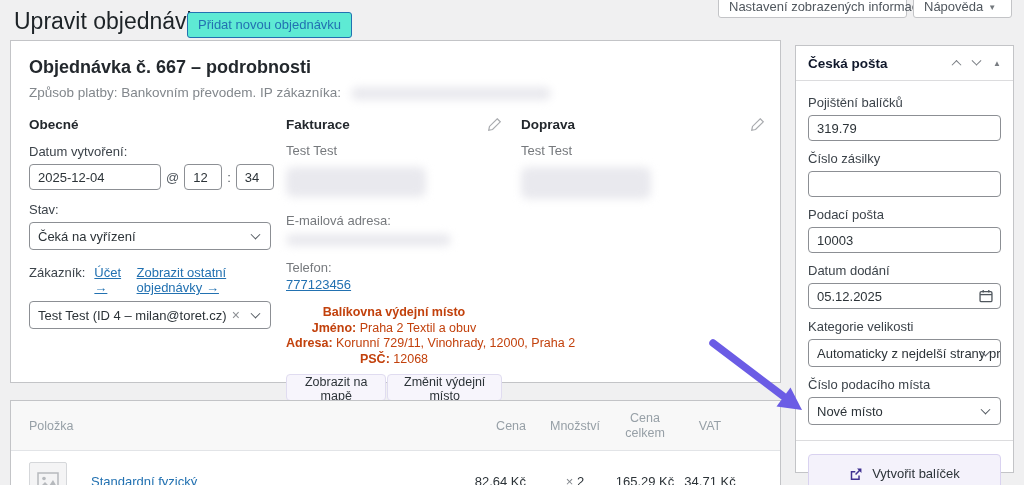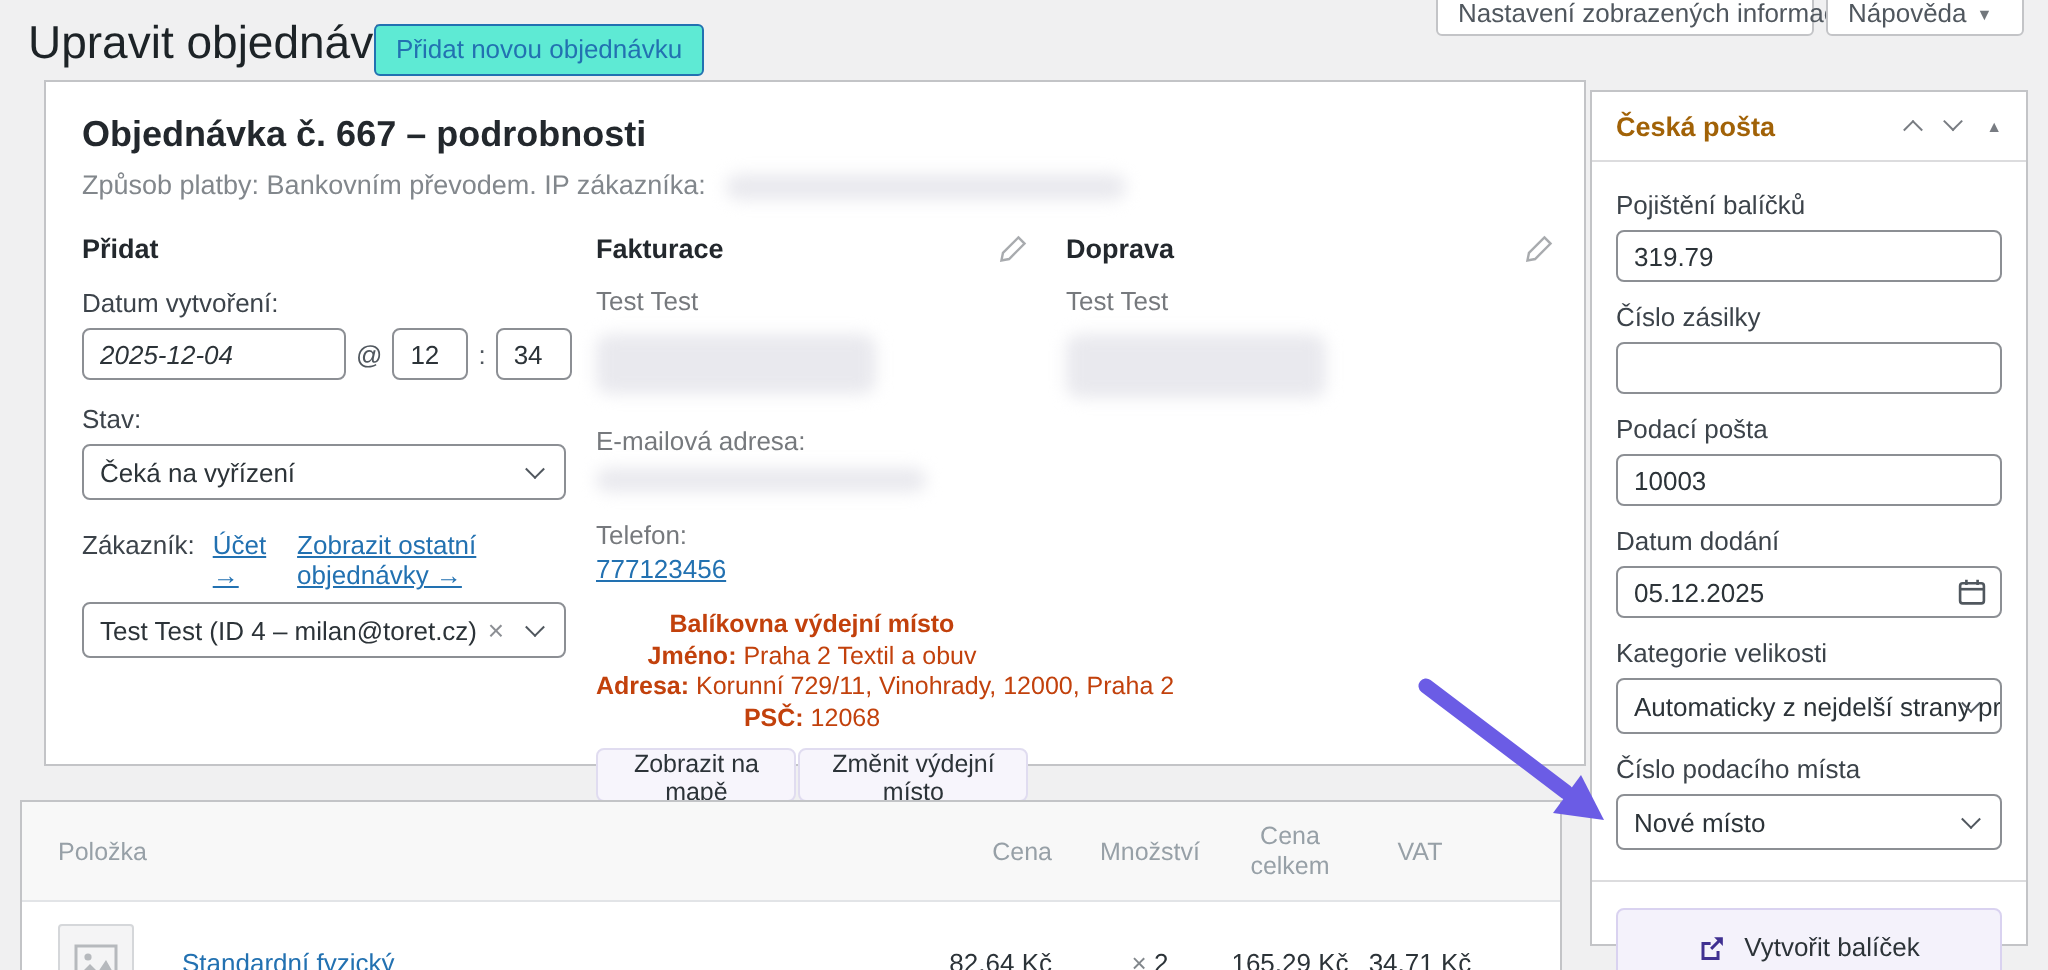--- a/index.html
+++ b/index.html
@@ -16,41 +16,41 @@
                    border-radius: 3px; color: #2271b1; font-size: 13px; line-height: 24px;
                    cursor: pointer; }
   .screen-tab { position: absolute; top: -10px; height: 28px; background: #fff;
                 border: 1px solid #c3c4c7; border-radius: 0 0 3px 3px; color: #50575e;
                 font-size: 13px; padding: 8px 10px 0 10px; cursor: pointer; white-space: nowrap; }
   .screen-tab .arrow { font-size: 8px; color: #72777c; margin-left: 5px; vertical-align: 1px; }
   .tab-settings { left: 718px; width: 189px; }
   .tab-help { left: 913px; width: 99px; }
 
   
-  .order-panel { left: 22px; top: 40px; width: 771px; height: 343px; }
+  .order-panel { left: 10px; top: 40px; width: 771px; height: 343px; }
   .order-head { position: absolute; left: 18px; top: 16px; font-size: 18px;
                 font-weight: 600; color: #23282d; }
   .order-sub { position: absolute; left: 18px; top: 44px; color: #82878c; font-size: 13.5px; }
   .blur-blob { display: inline-block; background: #e9e9ee; filter: blur(4px);
                border-radius: 7px; vertical-align: middle; }
 
   .col { position: absolute; top: 76px; }
   .col-general { left: 18px; width: 242px; }
   .col-billing { left: 275px; width: 216px; }
   .col-shipping { left: 510px; width: 244px; }
   .col-title-row { display: flex; justify-content: space-between; align-items: center; }
   .col-title { font-weight: 600; font-size: 13.5px; color: #23282d; }
   .pencil { width: 15px; height: 15px; cursor: pointer; opacity: .75; }
 
   .fld-label { color: #3c434a; margin: 12px 0 5px; }
   .txt { height: 26px; border: 1px solid #8c8f94; border-radius: 4px; padding: 0 8px;
          font-size: 13px; font-family: "Liberation Sans", sans-serif; color: #2c3338;
          background: #fff; width: 100%; }
   .date-row { display: flex; align-items: center; gap: 5px; }
-  .date-row .d { width: 132px; font-style: italic; } .date-row .t { width: 38px; }
+  .date-row .d { width: 132px; } .date-row .t { width: 38px; }
   .date-sep { color: #50575e; }
 
   .selectbox { position: relative; height: 28px; border: 1px solid #8c8f94; border-radius: 4px;
                background: #fff; display: flex; align-items: center; padding: 0 26px 0 8px;
                color: #2c3338; cursor: pointer; white-space: nowrap; overflow: hidden; }
   .chev { position: absolute; right: 11px; top: 50%; width: 7px; height: 7px;
           border-right: 1.8px solid #50575e; border-bottom: 1.8px solid #50575e;
           transform: translateY(-70%) rotate(45deg); }
   .clear-x { position: absolute; right: 30px; color: #8c8f94; font-size: 14px; cursor: pointer; }
 
@@ -80,21 +80,21 @@
   .wrapcell { display: inline-block; width: 48px; line-height: 15px; }
   .thumb { width: 38px; height: 38px; background: #f4f4f5; border: 1px solid #d5d7da;
            border-radius: 2px; display: flex; align-items: center; justify-content: center; }
   .item-link { color: #2271b1; text-decoration: underline; margin-left: 24px; cursor: pointer; }
   .qty-x { color: #82878c; }
 
   
   .cp-panel { left: 795px; top: 45px; width: 219px; height: 428px; }
   .cp-head { display: flex; align-items: center; height: 35px; padding: 0 12px;
              border-bottom: 1px solid #dcdcde; }
-  .cp-title { font-weight: 600; font-size: 13.5px; color: #a16207; flex: 1; }
+  .cp-title { font-weight: 600; font-size: 13.5px; color: #0f172a; flex: 1; }
   .cp-icons { display: flex; align-items: center; gap: 13px; }
   .hchev { width: 7px; height: 7px; border-right: 1.8px solid #787c82;
            border-bottom: 1.8px solid #787c82; cursor: pointer; }
   .hchev.up { transform: rotate(-135deg) translate(-1px,-1px); }
   .hchev.down { transform: rotate(45deg) translate(-2px,-2px); }
   .tri { font-size: 8px; color: #787c82; cursor: pointer; }
   .cp-body { padding: 4px 12px 12px; }
   .cp-body .fld-label { margin: 10px 0 5px; }
   .date-wrap { position: relative; }
   .date-wrap .txt { padding-right: 12px; }
@@ -119,21 +119,21 @@
   <div class="screen-tab tab-help"><span>Nápověda</span><span class="arrow">▼</span></div>
 
   <div class="panel order-panel">
     <h2 class="order-head">Objednávka č. 667 – podrobnosti</h2>
     <div class="order-sub">
       <span>Způsob platby: Bankovním převodem. IP zákazníka:</span>
       <span class="blur-blob" style="width:200px;height:13px;margin-left:6px;"></span>
     </div>
 
     <div class="col col-general">
-      <div class="col-title">Přidat</div>
+      <div class="col-title">Obecné</div>
       <div class="fld-label">Datum vytvoření:</div>
       <div class="date-row">
         <input class="txt d" value="2025-12-04" style="">
         <span class="date-sep">@</span>
         <input class="txt t" value="12" style="">
         <span class="date-sep">:</span>
         <input class="txt t" value="34" style="">
       </div>
       <div class="fld-label">Stav:</div>
       <div class="selectbox">

